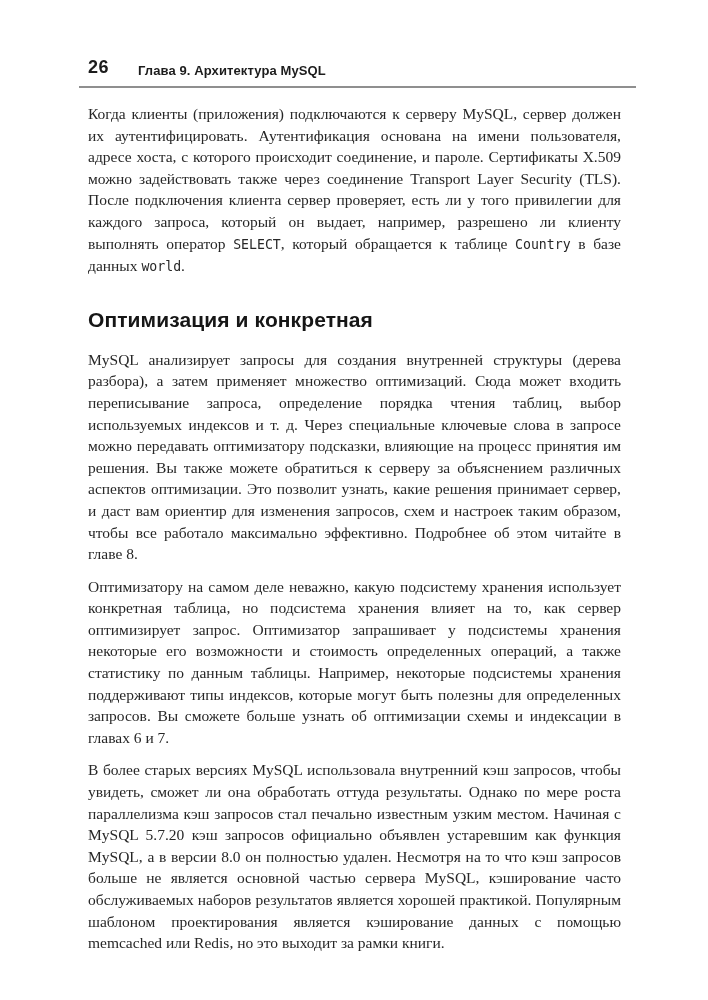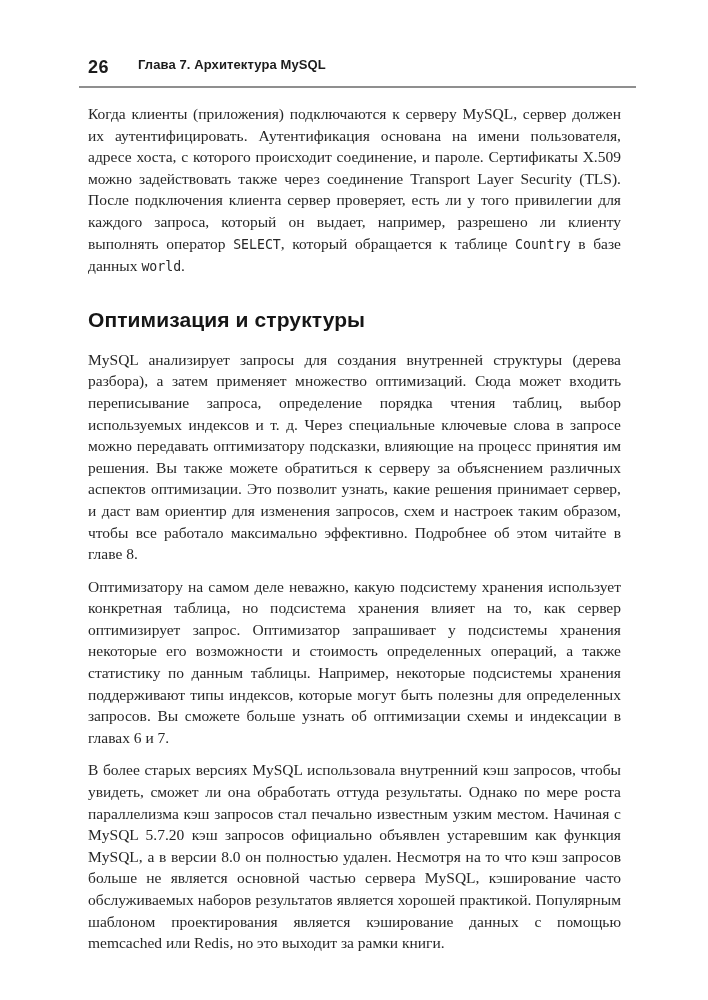--- a/index.html
+++ b/index.html
@@ -15,21 +15,21 @@
     font-family: "Liberation Serif", serif;
     color: #272727;
     overflow: hidden;
   }
   .running-head {
     position: absolute;
     left: 88px;
     top: 57px;
     right: 76px;
     display: flex;
-    align-items: flex-start;
+    align-items: flex-end;
     font-family: "Liberation Sans", sans-serif;
     font-weight: 700;
     color: #1c1c1c;
   }
   .page-num {
     font-size: 18px;
     letter-spacing: 0.5px;
   }
   .chapter {
     font-size: 13px;
@@ -71,29 +71,29 @@
     font-size: 13.2px;
   }
 </style>
 </head>
 <body>
 
 <div class="page">
 
   <header class="running-head">
     <span class="page-num">26</span>
-    <span class="chapter">Глава 7. Архитектура MySQL</span>
+    <span class="chapter">Глава 9. Архитектура MySQL</span>
   </header>
 
   <div class="head-rule"></div>
 
   <main class="body-col">
     <p><span>Когда клиенты (приложения) подключаются к серверу MySQL, сервер должен их аутентифицировать. Аутентификация основана на имени пользователя, адресе хоста, с которого происходит соединение, и пароле. Сертификаты X.509 можно задействовать также через соединение Transport Layer Security (TLS). После подключения клиента сервер проверяет, есть ли у того привилегии для каждого запроса, который он выдает, например, разрешено ли клиенту выполнять оператор </span><span class="mono">SELECT</span><span>, который обращается к таблице </span><span class="mono">Country</span><span> в базе данных </span><span class="mono">world</span><span>.</span></p>
 
-    <h1 class="section-heading">Оптимизация и структуры</h1>
+    <h1 class="section-heading">Оптимизация и конкретная</h1>
 
     <p><span>MySQL анализирует запросы для создания внутренней структуры (дерева разбора), а затем применяет множество оптимизаций. Сюда может входить переписывание запроса, определение порядка чтения таблиц, выбор используемых индексов и т. д. Через специальные ключевые слова в запросе можно передавать оптимизатору подсказки, влияющие на процесс принятия им решения. Вы также можете обратиться к серверу за объяснением различных аспектов оптимизации. Это позволит узнать, какие решения принимает сервер, и даст вам ориентир для изменения запросов, схем и настроек таким образом, чтобы все работало максимально эффективно. Подробнее об этом читайте в главе 8.</span></p>
 
     <p><span>Оптимизатору на самом деле неважно, какую подсистему хранения использует конкретная таблица, но подсистема хранения влияет на то, как сервер оптимизирует запрос. Оптимизатор запрашивает у подсистемы хранения некоторые его возможности и стоимость определенных операций, а также статистику по данным таблицы. Например, некоторые подсистемы хранения поддерживают типы индексов, которые могут быть полезны для определенных запросов. Вы сможете больше узнать об оптимизации схемы и индексации в главах 6 и 7.</span></p>
 
     <p><span>В более старых версиях MySQL использовала внутренний кэш запросов, чтобы увидеть, сможет ли она обработать оттуда результаты. Однако по мере роста параллелизма кэш запросов стал печально известным узким местом. Начиная с MySQL 5.7.20 кэш запросов официально объявлен устаревшим как функция MySQL, а в версии 8.0 он полностью удален. Несмотря на то что кэш запросов больше не является основной частью сервера MySQL, кэширование часто обслуживаемых наборов результатов является хорошей практикой. Популярным шаблоном проектирования является кэширование данных с помощью memcached или Redis, но это выходит за рамки книги.</span></p>
   </main>
 
 </div>
 

